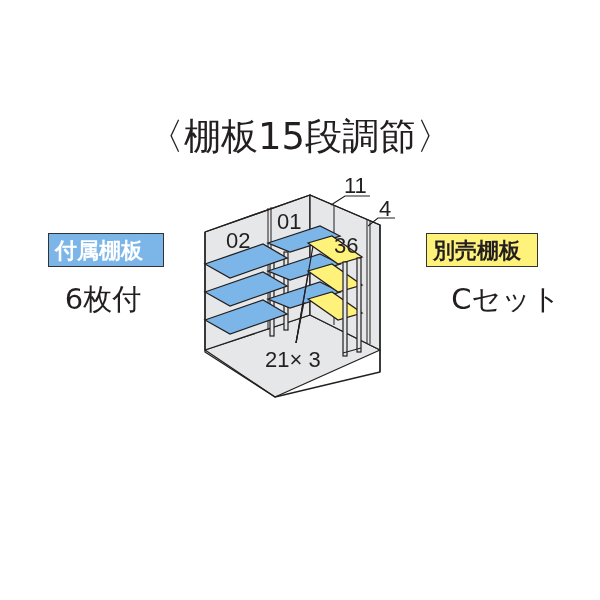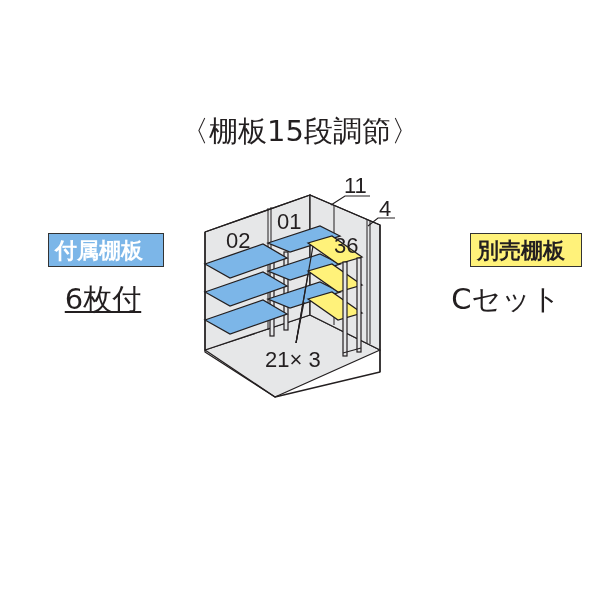--- a/index.html
+++ b/index.html
@@ -2,32 +2,32 @@
 <html><head>
 <meta charset="utf-8">
 <style>
   html, body { margin: 0; padding: 0; }
   body {
     width: 600px; height: 600px; background: #ffffff; position: relative; overflow: hidden;
     font-family: "DejaVu Sans", "Liberation Sans", sans-serif; color: #222222;
   }
   .title {
     position: absolute; left: 0; width: 600px; top: 112px; text-align: center;
-    font-size: 29px; letter-spacing: 0px; color: #231f20;
+    font-size: 37px; letter-spacing: 0px; color: #231f20;
   }
   .badge {
     position: absolute; top: 233px; height: 34px; line-height: 34px; padding: 0 6px;
     font-size: 22px; font-weight: bold; border: 1px solid #333333; box-sizing: border-box;
   }
   .badge.blue { left: 48px; width: 116px; background: #7cb6e8; color: #ffffff; }
-  .badge.yellow { left: 426px; width: 112px; background: #fff27a; color: #231f20; margin-left: 44px; }
+  .badge.yellow { left: 426px; width: 112px; background: #fff27a; color: #231f20; }
   .sub {
     position: absolute; top: 280px; font-size: 29px; color: #231f20; text-align: center;
   }
-  .sub.left { left: 48px; width: 110px; text-decoration: underline; }
+  .sub.left { left: 48px; width: 110px; }
   .sub.right { left: 444px; width: 124px; }
   svg.diagram { position: absolute; left: 0; top: 0; width: 600px; height: 600px; }
   svg text { font-family: "Liberation Sans", "DejaVu Sans", sans-serif; fill: #231f20; }
 </style>
 </head>
 <body>
 
 <div class="title">〈棚板15段調節〉</div>
 
 <div class="badge blue">付属棚板</div>

